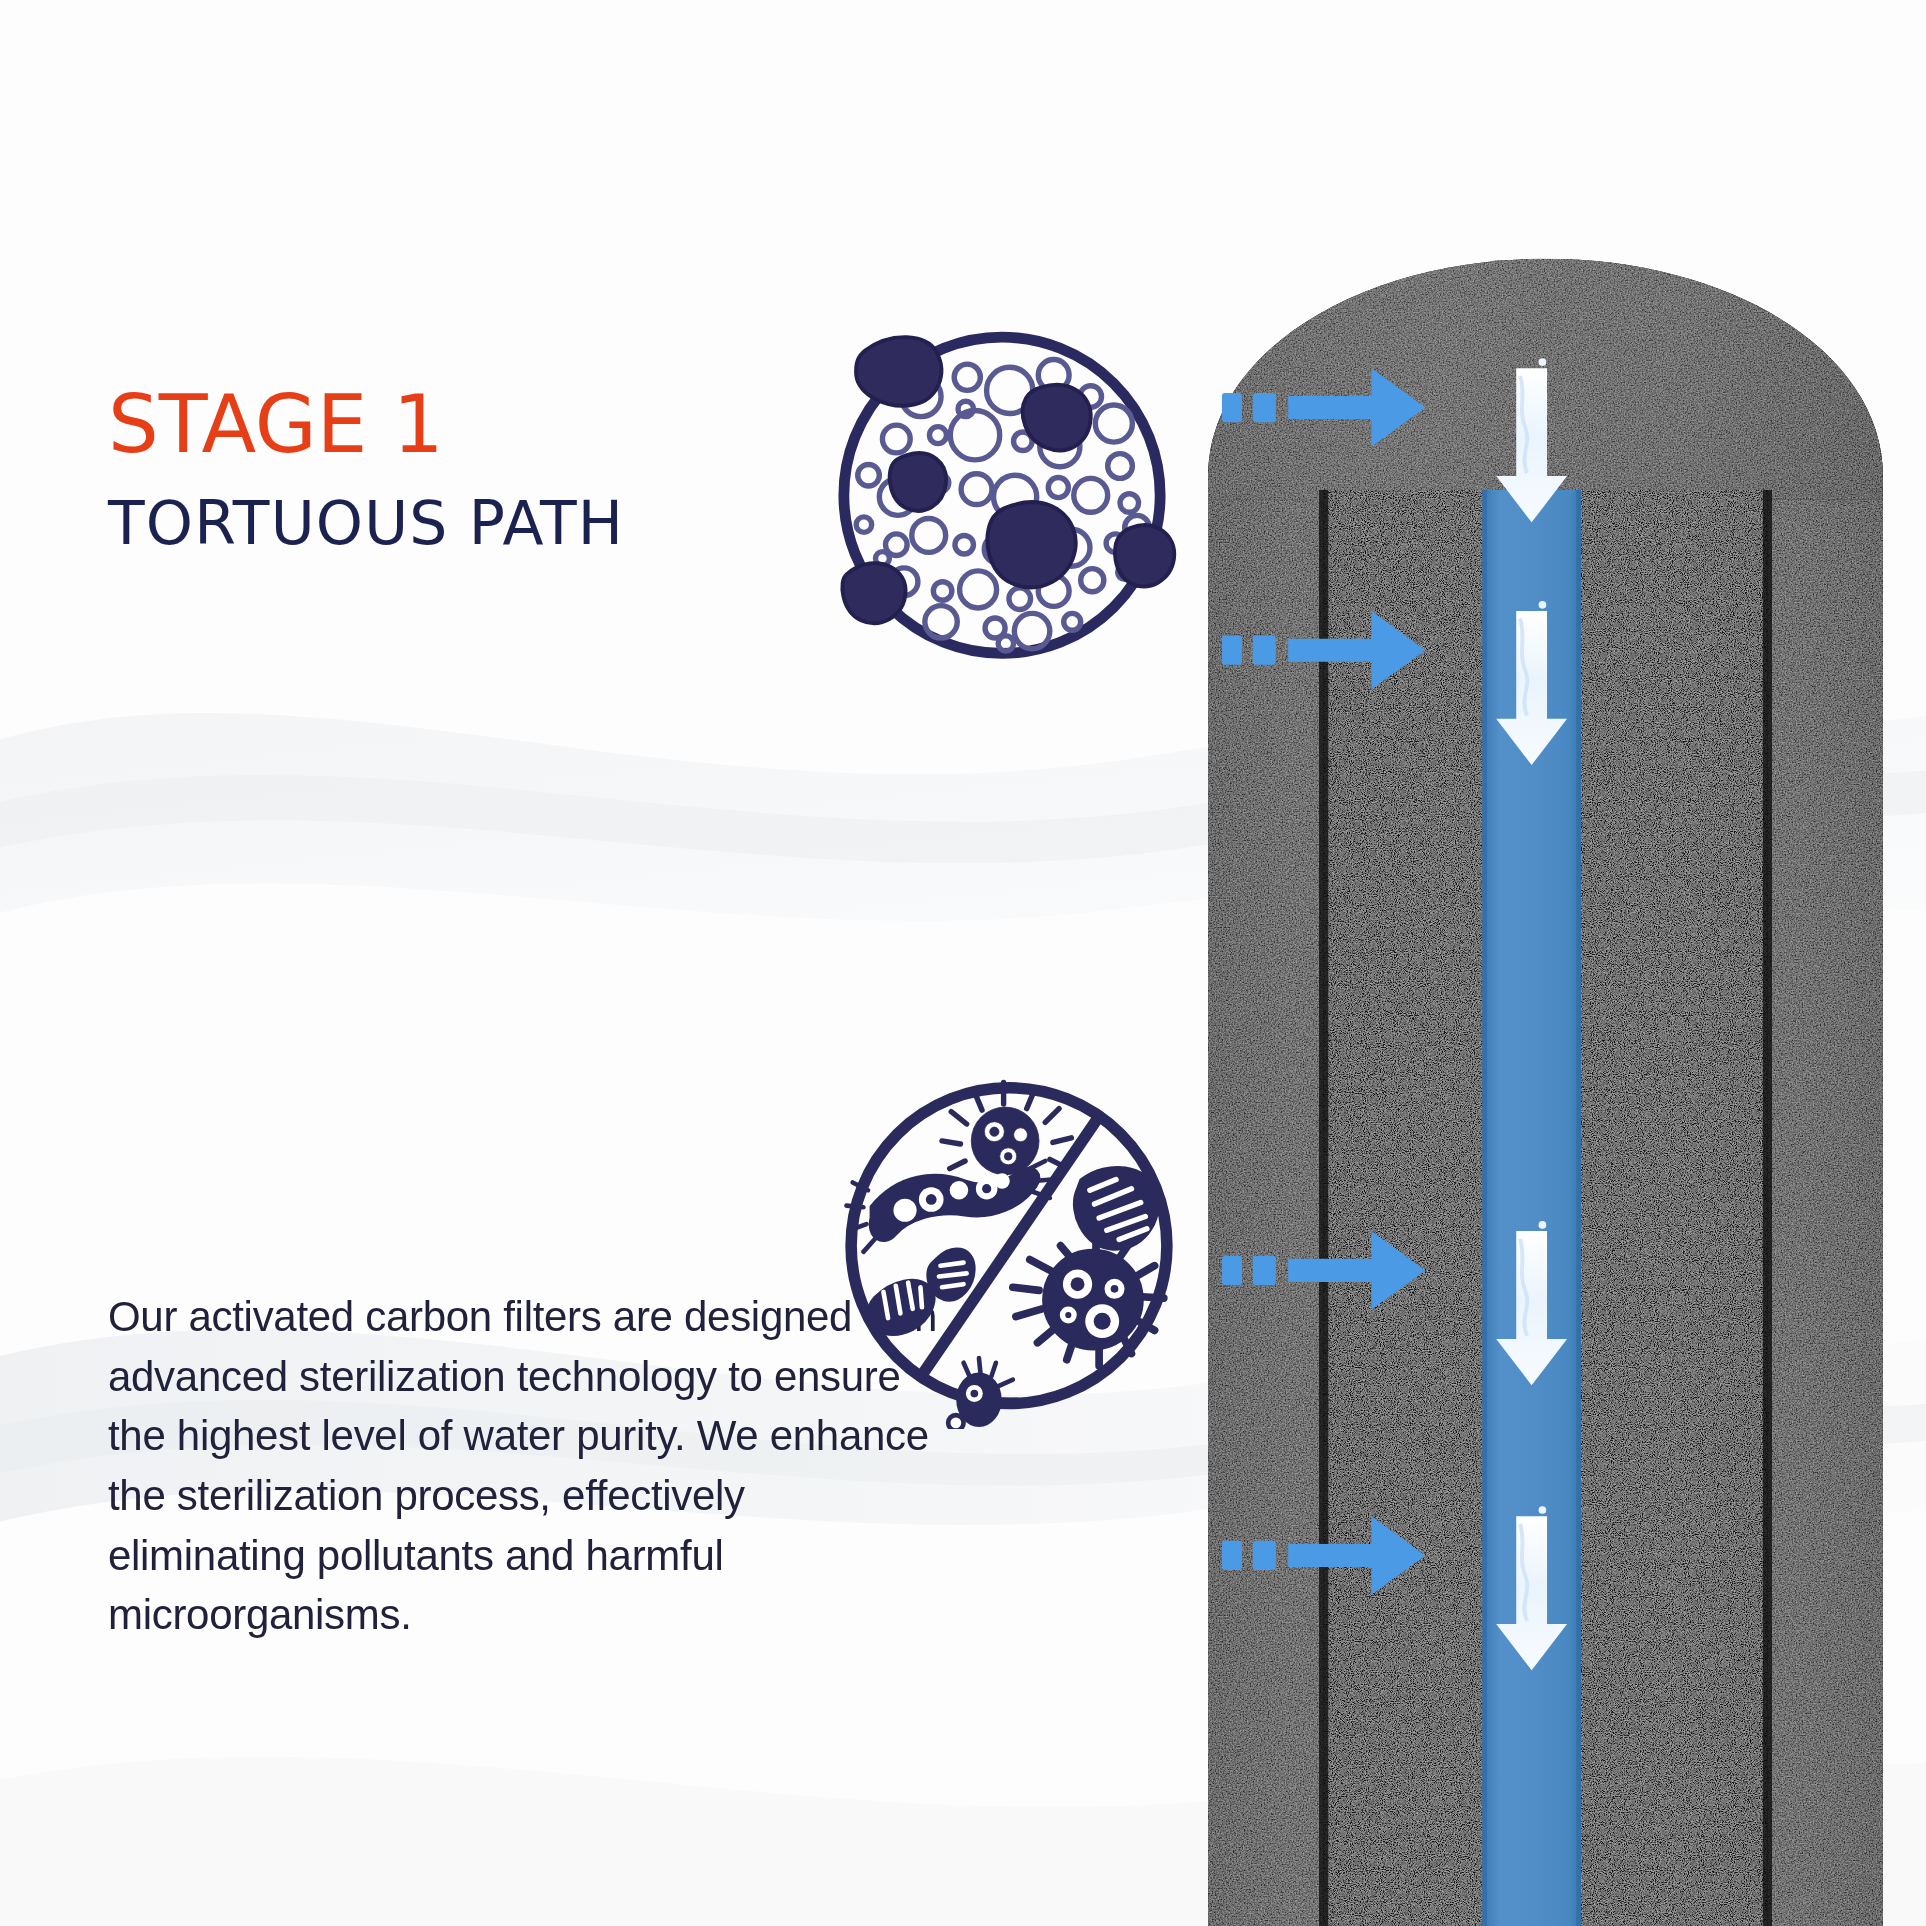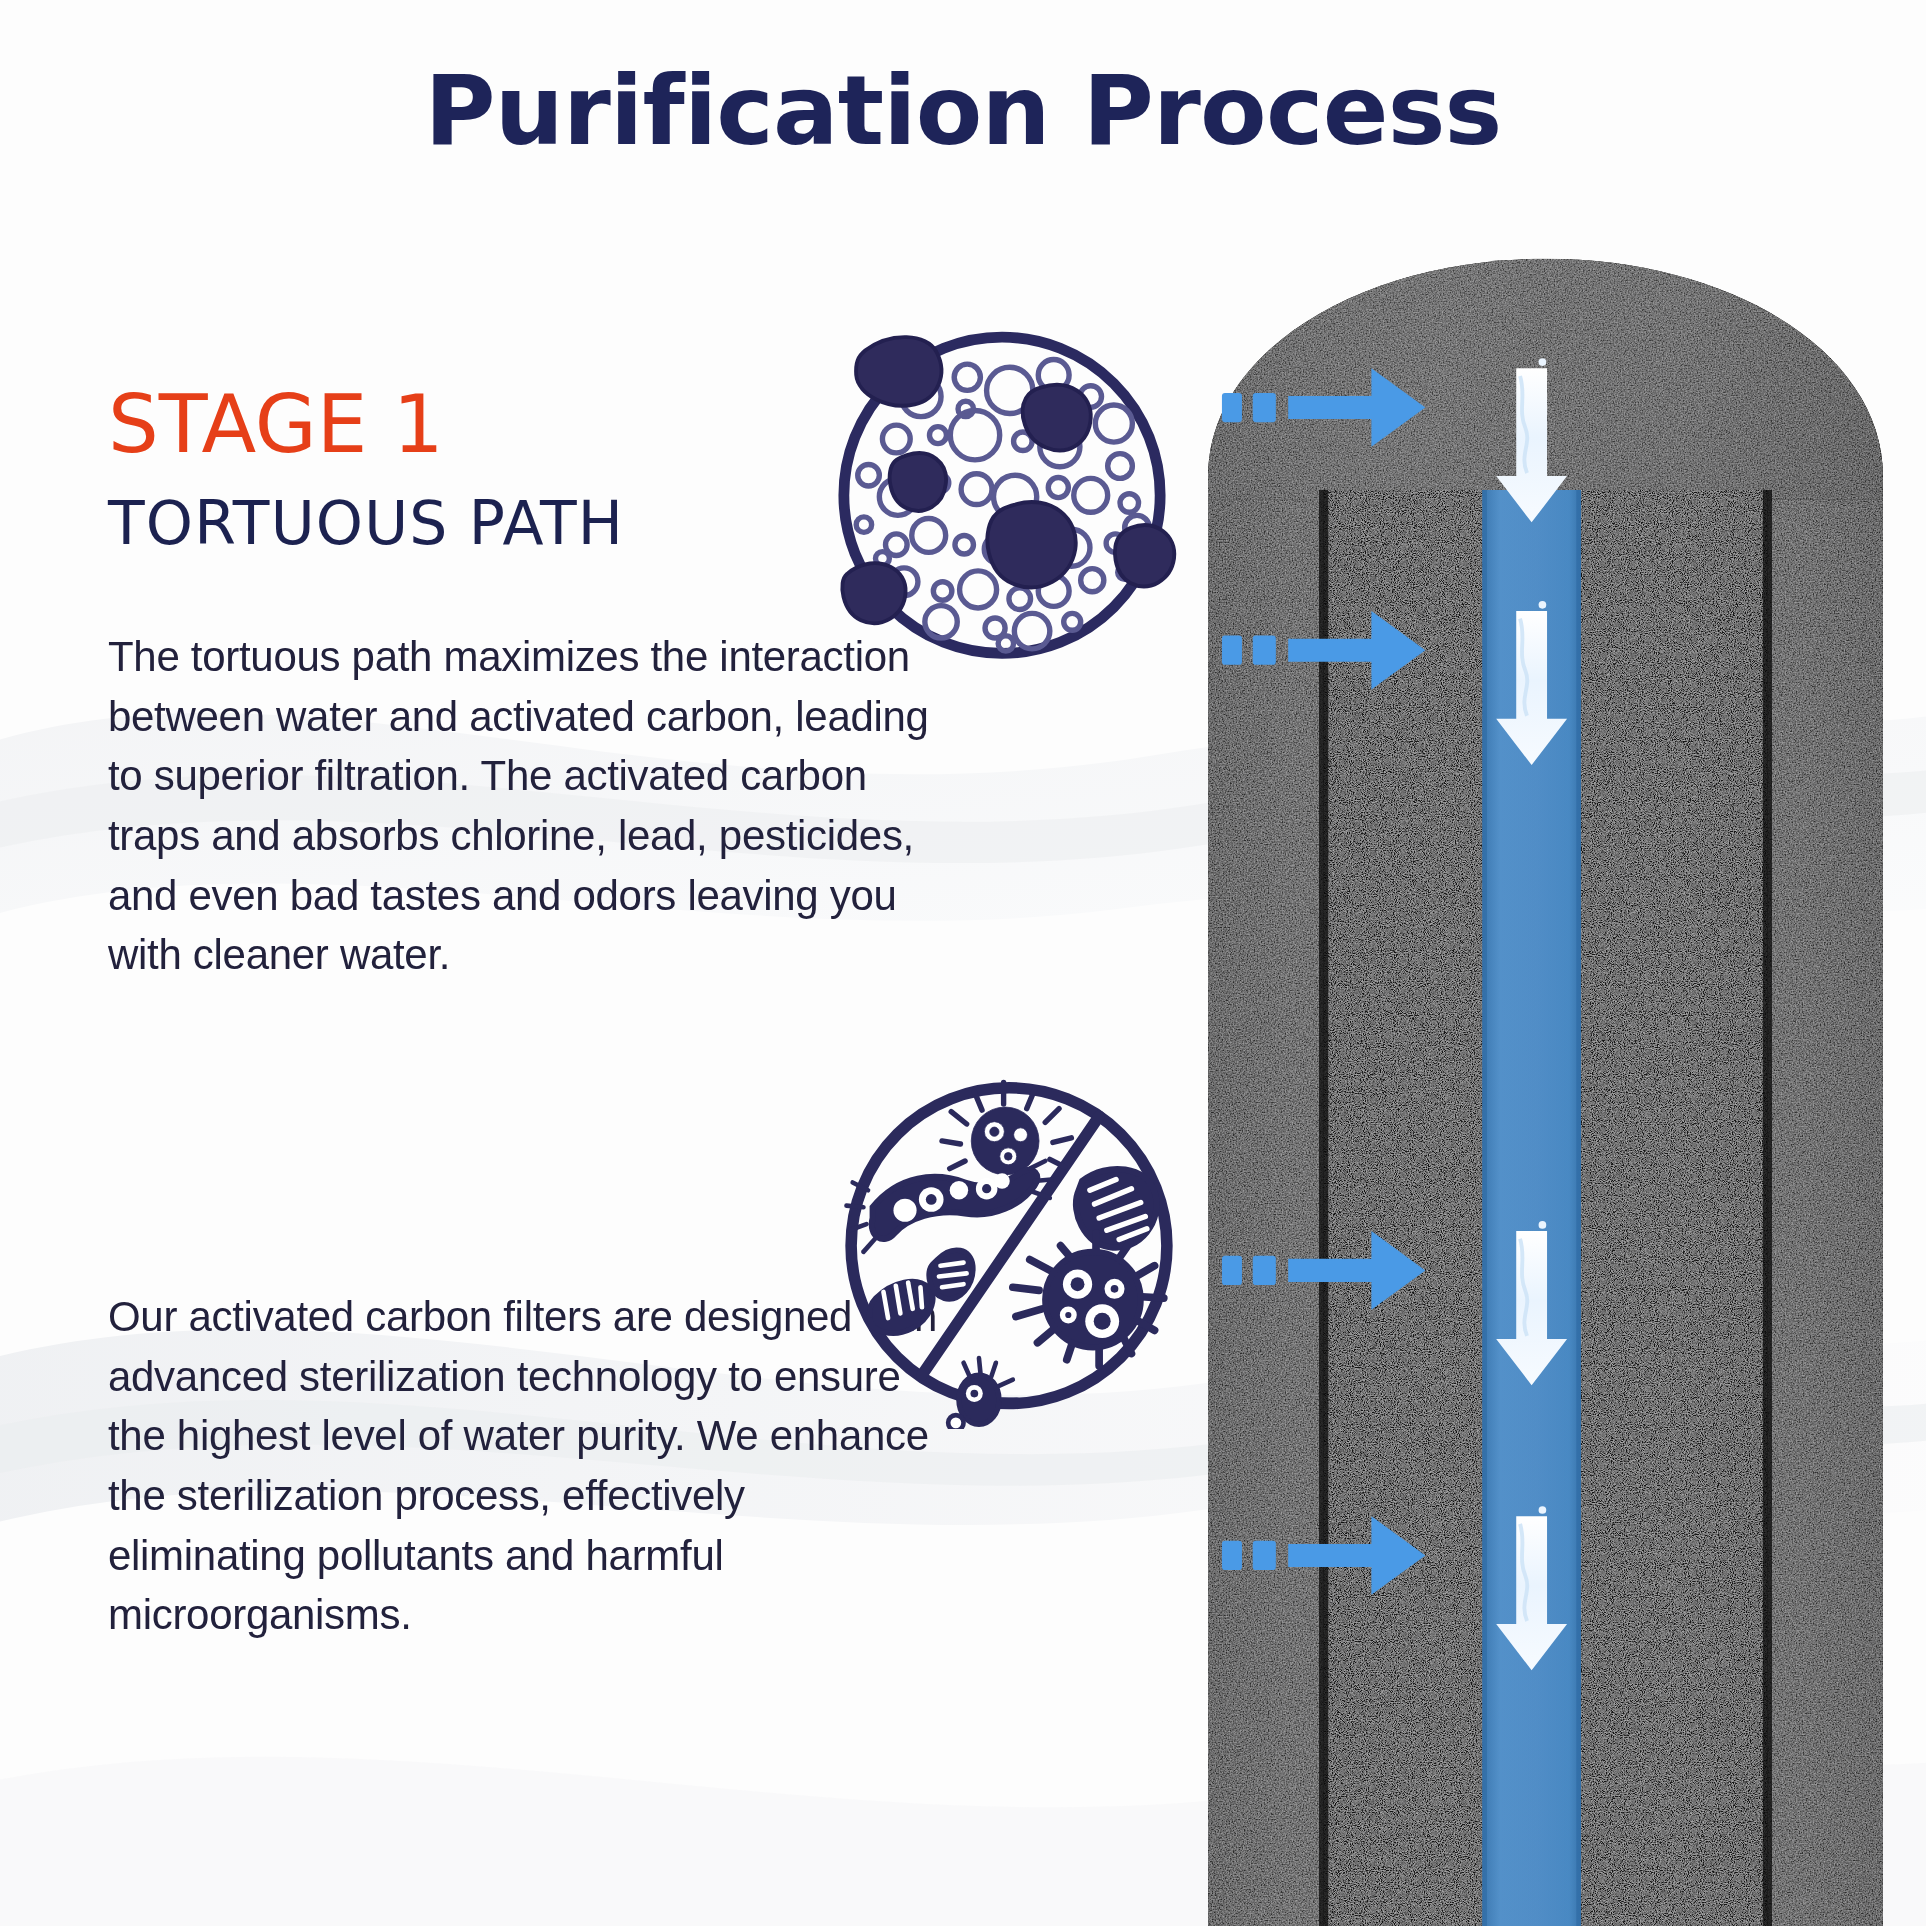--- a/index.html
+++ b/index.html
@@ -119,28 +119,26 @@
       </defs>
       <rect x="0" y="0" width="2500" height="2500" fill="#fdfdfd"></rect>
       <path d="M0,960 C420,840 900,1080 1500,980 C1950,905 2250,960 2500,930 L2500,1180 C2200,1200 1900,1120 1450,1180 C950,1245 420,1075 0,1185 Z" fill="url(#wg1)" opacity="0.85"></path>
       <path d="M0,1040 C500,930 1000,1130 1550,1045 C2000,975 2280,1020 2500,1000 L2500,1055 C2250,1080 1980,1035 1540,1100 C1000,1180 500,990 0,1100 Z" fill="#eceef0" opacity="0.6"></path>
       <path d="M0,1760 C500,1640 1050,1880 1600,1790 C2050,1718 2300,1760 2500,1740 L2500,1960 C2260,1985 2000,1900 1560,1960 C1020,2035 480,1860 0,1975 Z" fill="url(#wg2)" opacity="0.8"></path>
       <path d="M0,1850 C520,1740 1060,1950 1620,1868 C2060,1802 2300,1840 2500,1822 L2500,1870 C2270,1892 2020,1852 1600,1910 C1060,1985 520,1800 0,1912 Z" fill="#eaecef" opacity="0.55"></path>
       <path d="M0,2310 C520,2210 1080,2400 1640,2330 C2080,2275 2320,2300 2500,2288 L2500,2500 L0,2500 Z" fill="#f5f6f8" opacity="0.55"></path>
     </svg>
   </div>
 
-  <h1 class="page-title">Purification Process</h1>
 
   <div class="left-col">
 
     <div class="stage-block">
       <div class="stage-label">STAGE 1</div>
       <div class="stage-sub">TORTUOUS PATH</div>
-      <p class="stage-body">The tortuous path maximizes the interaction between water and activated carbon, leading to superior filtration. The activated carbon traps and absorbs chlorine, lead, pesticides, and even bad tastes and odors leaving you with cleaner water.</p>
     </div>
 
     <div class="stage-block" id="stage2-block">
       <p class="stage-body">Our activated carbon filters are designed with advanced sterilization technology to ensure the highest level of water purity. We enhance the sterilization process, effectively eliminating pollutants and harmful microorganisms.</p>
     </div>
 
   </div>
 
   <div class="icon-badge" id="icon-tortuous">
     <svg width="378" height="378" viewBox="0 0 490 490" xmlns="http://www.w3.org/2000/svg">

